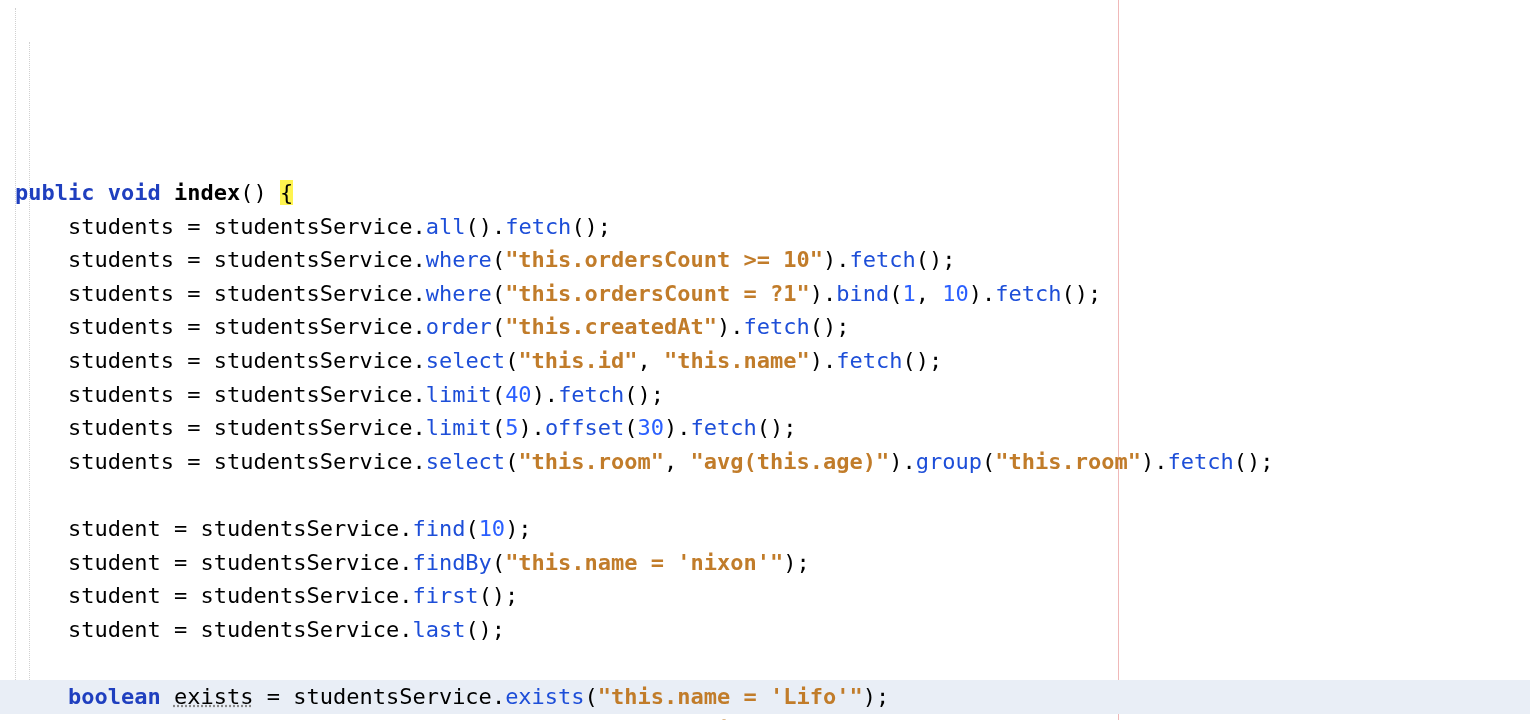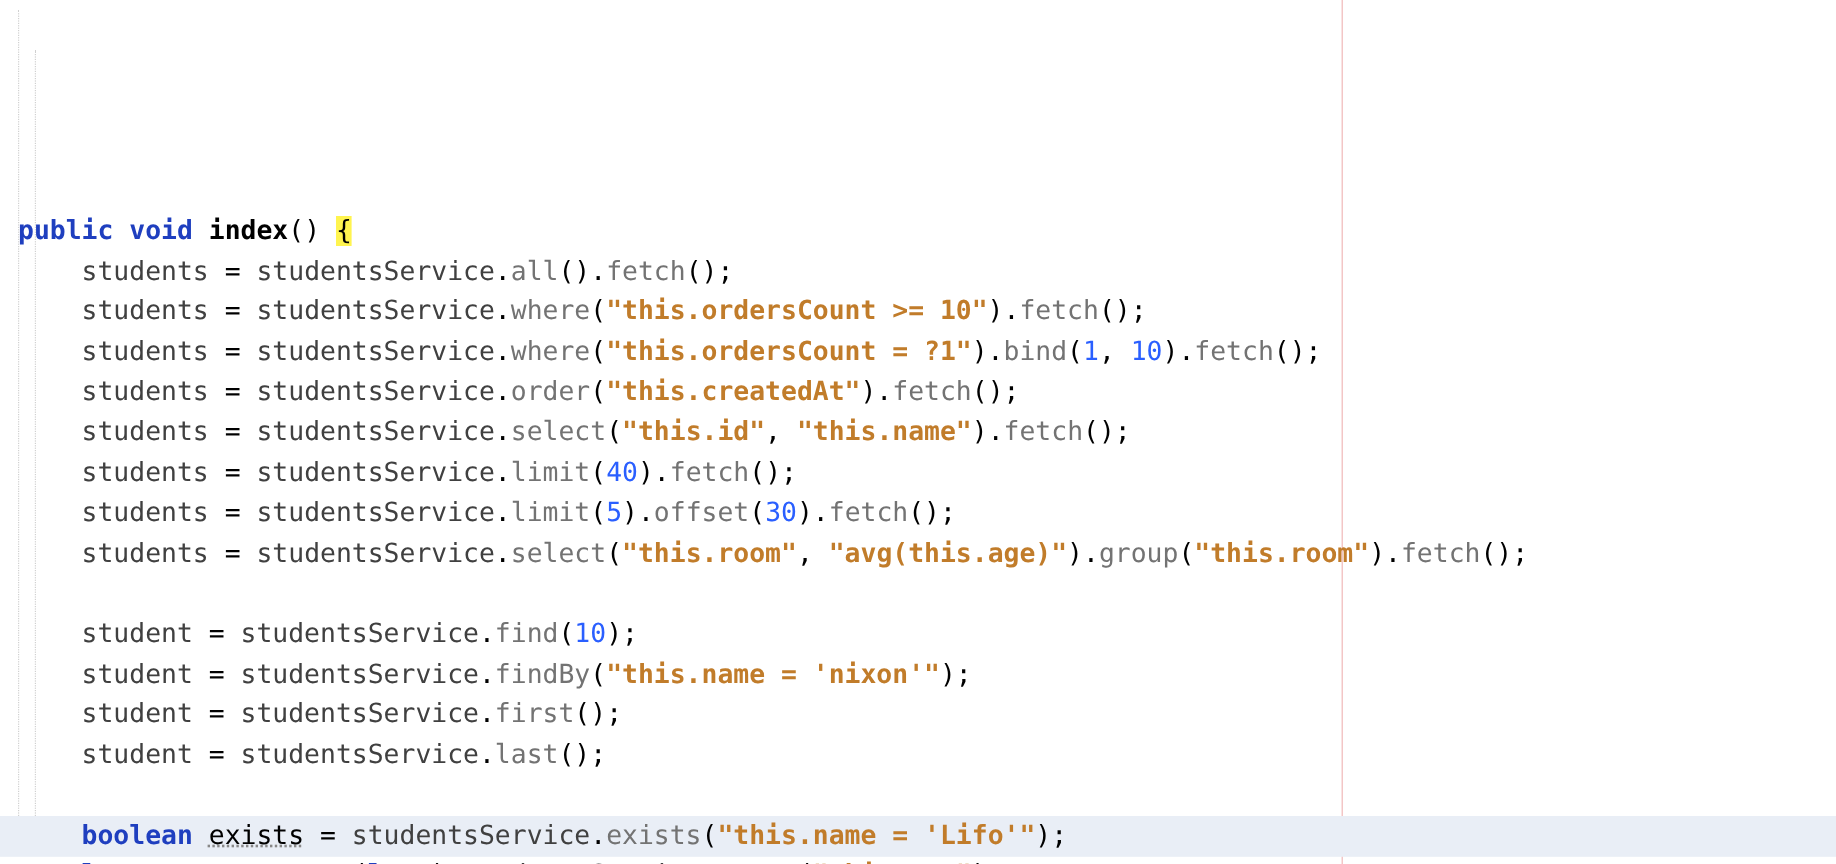--- a/index.html
+++ b/index.html
@@ -43,22 +43,22 @@
   .margin-line {
     position: absolute;
     left: 1118px;
     top: 0;
     width: 1px;
     height: 720px;
     background: #f0b8b8;
     z-index: 0;
   }
   .tk-kw    { color: #1f3fbf; }
-  .tk-field { color: #404040; text-align: center; }
-  .tk-meth  { color: #737373; }
+  .tk-field { color: #000000; text-align: center; }
+  .tk-meth  { color: #1d4ed8; }
   .tk-str   { color: #c17c2a; }
   .tk-num   { color: #2a5fff; }
   .tk-bold  { font-weight: 700; text-align: right; }
   .tk-punc  { color: #000000; }
   .tk-def   { color: #000000; font-weight: 700; margin-top: 13px; }
   .tk-var-u { color: #000000; text-decoration: underline; text-decoration-style: dotted; text-decoration-color: #888; }
   .hl-brace { background: #fff44f; }
   .hl-line  {
     position: absolute;
     left: 0;

